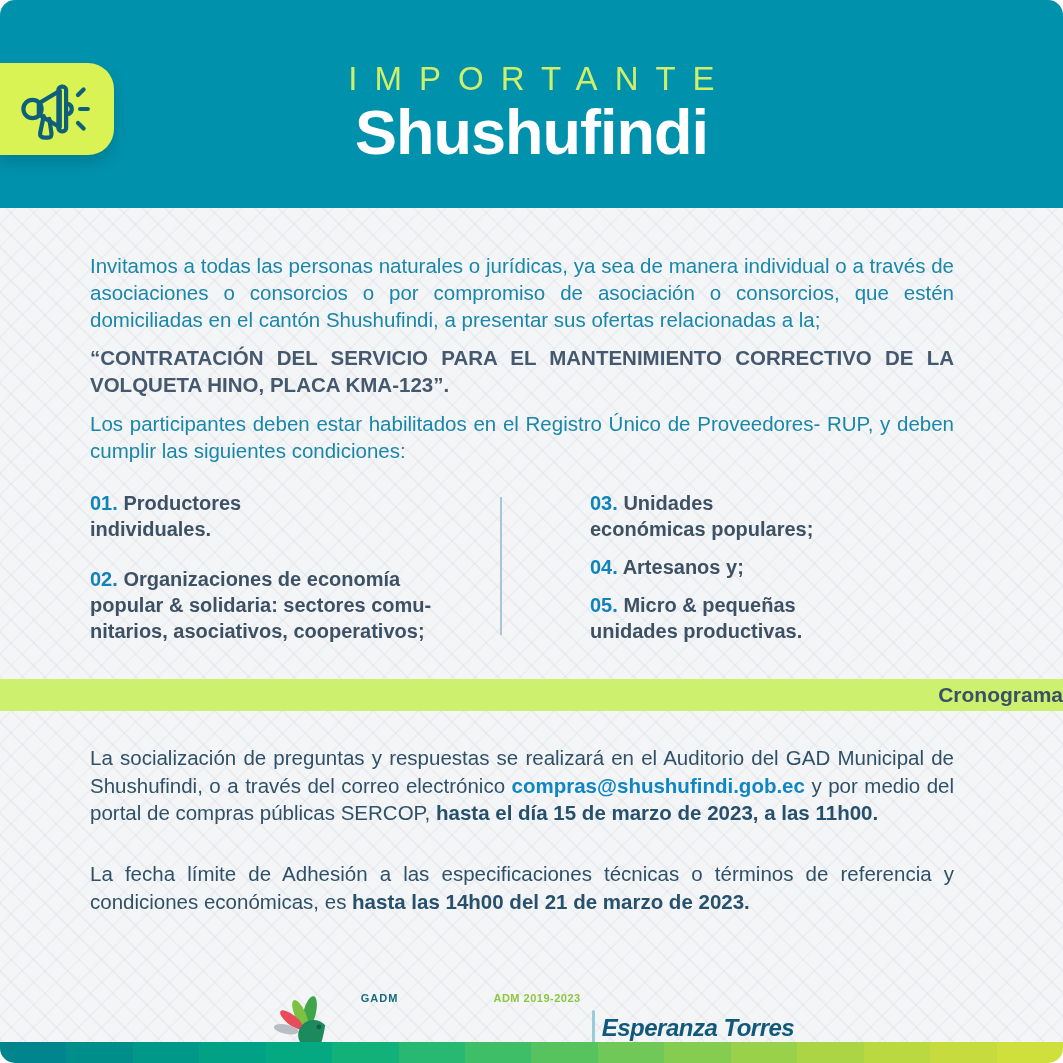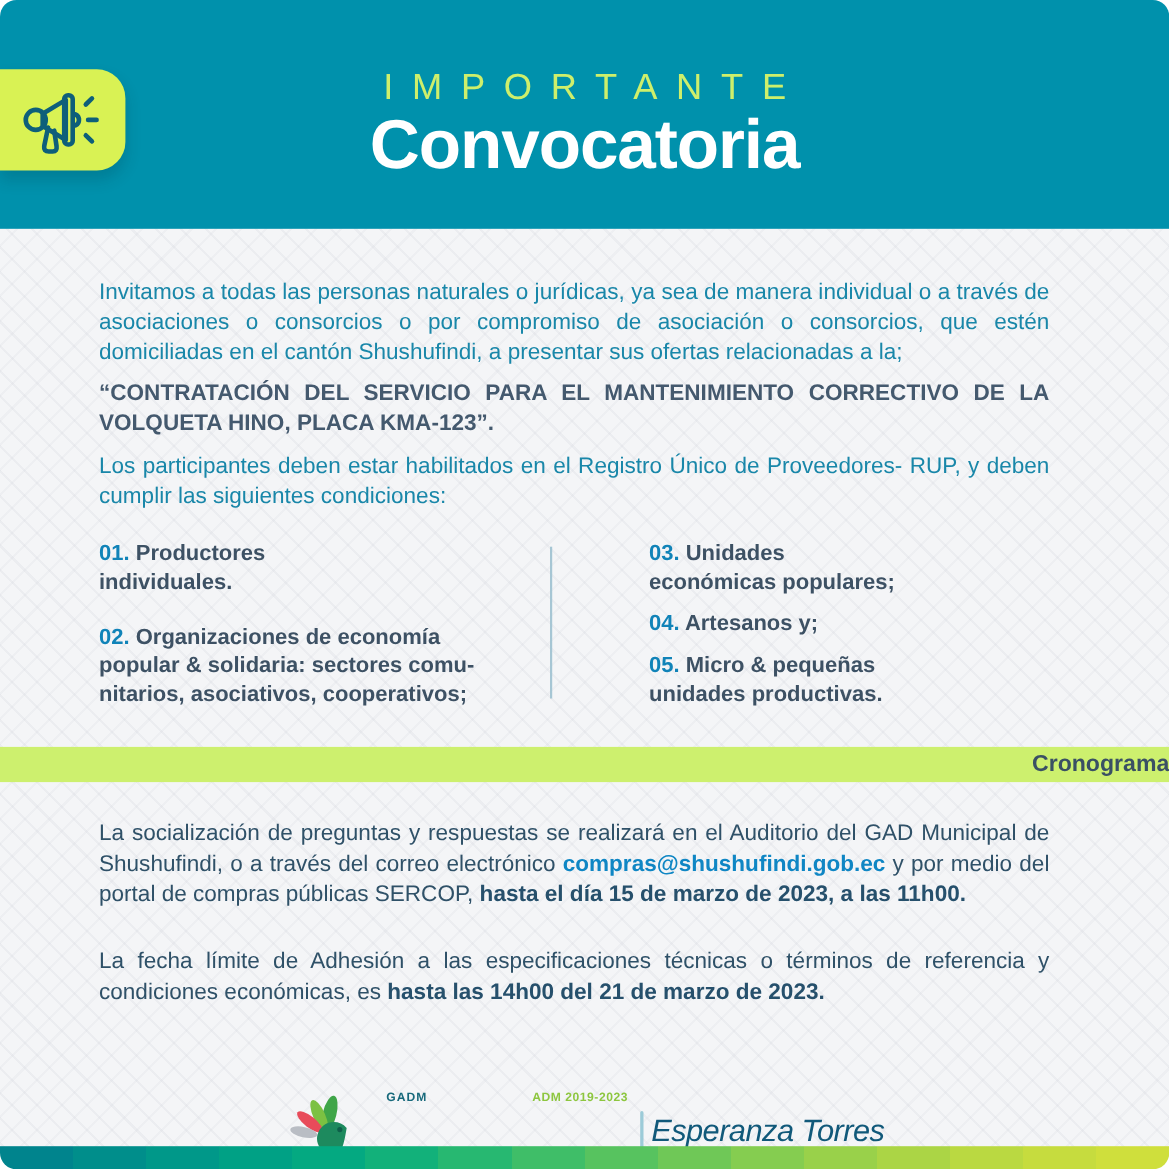--- a/index.html
+++ b/index.html
@@ -74,41 +74,41 @@
   .logo{display:flex;align-items:center;gap:4px;}
   .logo-text{display:flex;flex-direction:column;line-height:1;}
   .logo-top{display:flex;justify-content:space-between;padding:0 4px 2px 10px;}
   .gadm{color:#17697b;font-size:11px;font-weight:800;letter-spacing:1px;}
   .adm{color:#8dc63f;font-size:11px;font-weight:800;letter-spacing:.5px;}
   .logo-main{display:flex;align-items:center;font-size:35px;font-weight:800;letter-spacing:-1px;margin-top:41px;}
   .logo-hush{color:#136b7e;}
   .logo-findi{color:#3e9144;}
   .foot-div{width:3px;height:58px;background:#9ccbd8;border-radius:2px;}
   .mayor{display:flex;flex-direction:column;line-height:1.05;}
-  .mayor-name{color:#11597a;font-size:28px;font-weight:400;font-style:italic;letter-spacing:-0.5px;}
+  .mayor-name{color:#11597a;font-size:24px;font-weight:700;font-style:italic;letter-spacing:-0.5px;}
   .mayor-title{color:#1c93ae;font-size:19px;font-weight:800;letter-spacing:1px;margin-top:3px;text-decoration:underline;}
   
   .strip{
     position:absolute;left:0;bottom:0;width:1063px;height:21px;
     background:linear-gradient(to right,
       #00848d 0 6.25%, #008e8b 6.25% 12.5%, #009889 12.5% 18.75%, #00a185 18.75% 25%,
       #04a981 25% 31.25%, #12b17a 31.25% 37.5%, #27b871 37.5% 43.75%, #3fbe68 43.75% 50%,
       #57c35f 50% 56.25%, #6fc857 56.25% 62.5%, #85cd50 62.5% 68.75%, #99d14a 68.75% 75%,
       #abd545 75% 81.25%, #bad941 81.25% 87.5%, #c6dc3e 87.5% 93.75%, #cfdf3c 93.75% 100%);
   }
   svg{display:block;}
 </style>
 </head>
 <body>
 
 <div id="page">
 
   <div class="header">
     <div class="kicker">IMPORTANTE</div>
-    <div class="title">Convocatoria</div>
+    <div class="title">Shushufindi</div>
     <div class="icon-box">
       <span>
         <svg width="84" height="72" viewBox="0 0 120 100" fill="none" stroke="#0e5f7a" stroke-width="6" stroke-linecap="round" stroke-linejoin="round">
           <circle cx="25" cy="50" r="13"></circle>
           <path d="M34 42 L64 24 L64 76 L34 58 Z"></path>
           <rect x="62" y="18" width="11" height="64" rx="5"></rect>
           <path d="M41 60 L36 84 q-1 7 6 7 l5 0 q6 0 5 -7 L49 64"></path>
           <path d="M77 43 a8 8 0 0 1 0 14"></path>
           <path d="M90 30 L98 22"></path>
           <path d="M93 50 L104 50"></path>

